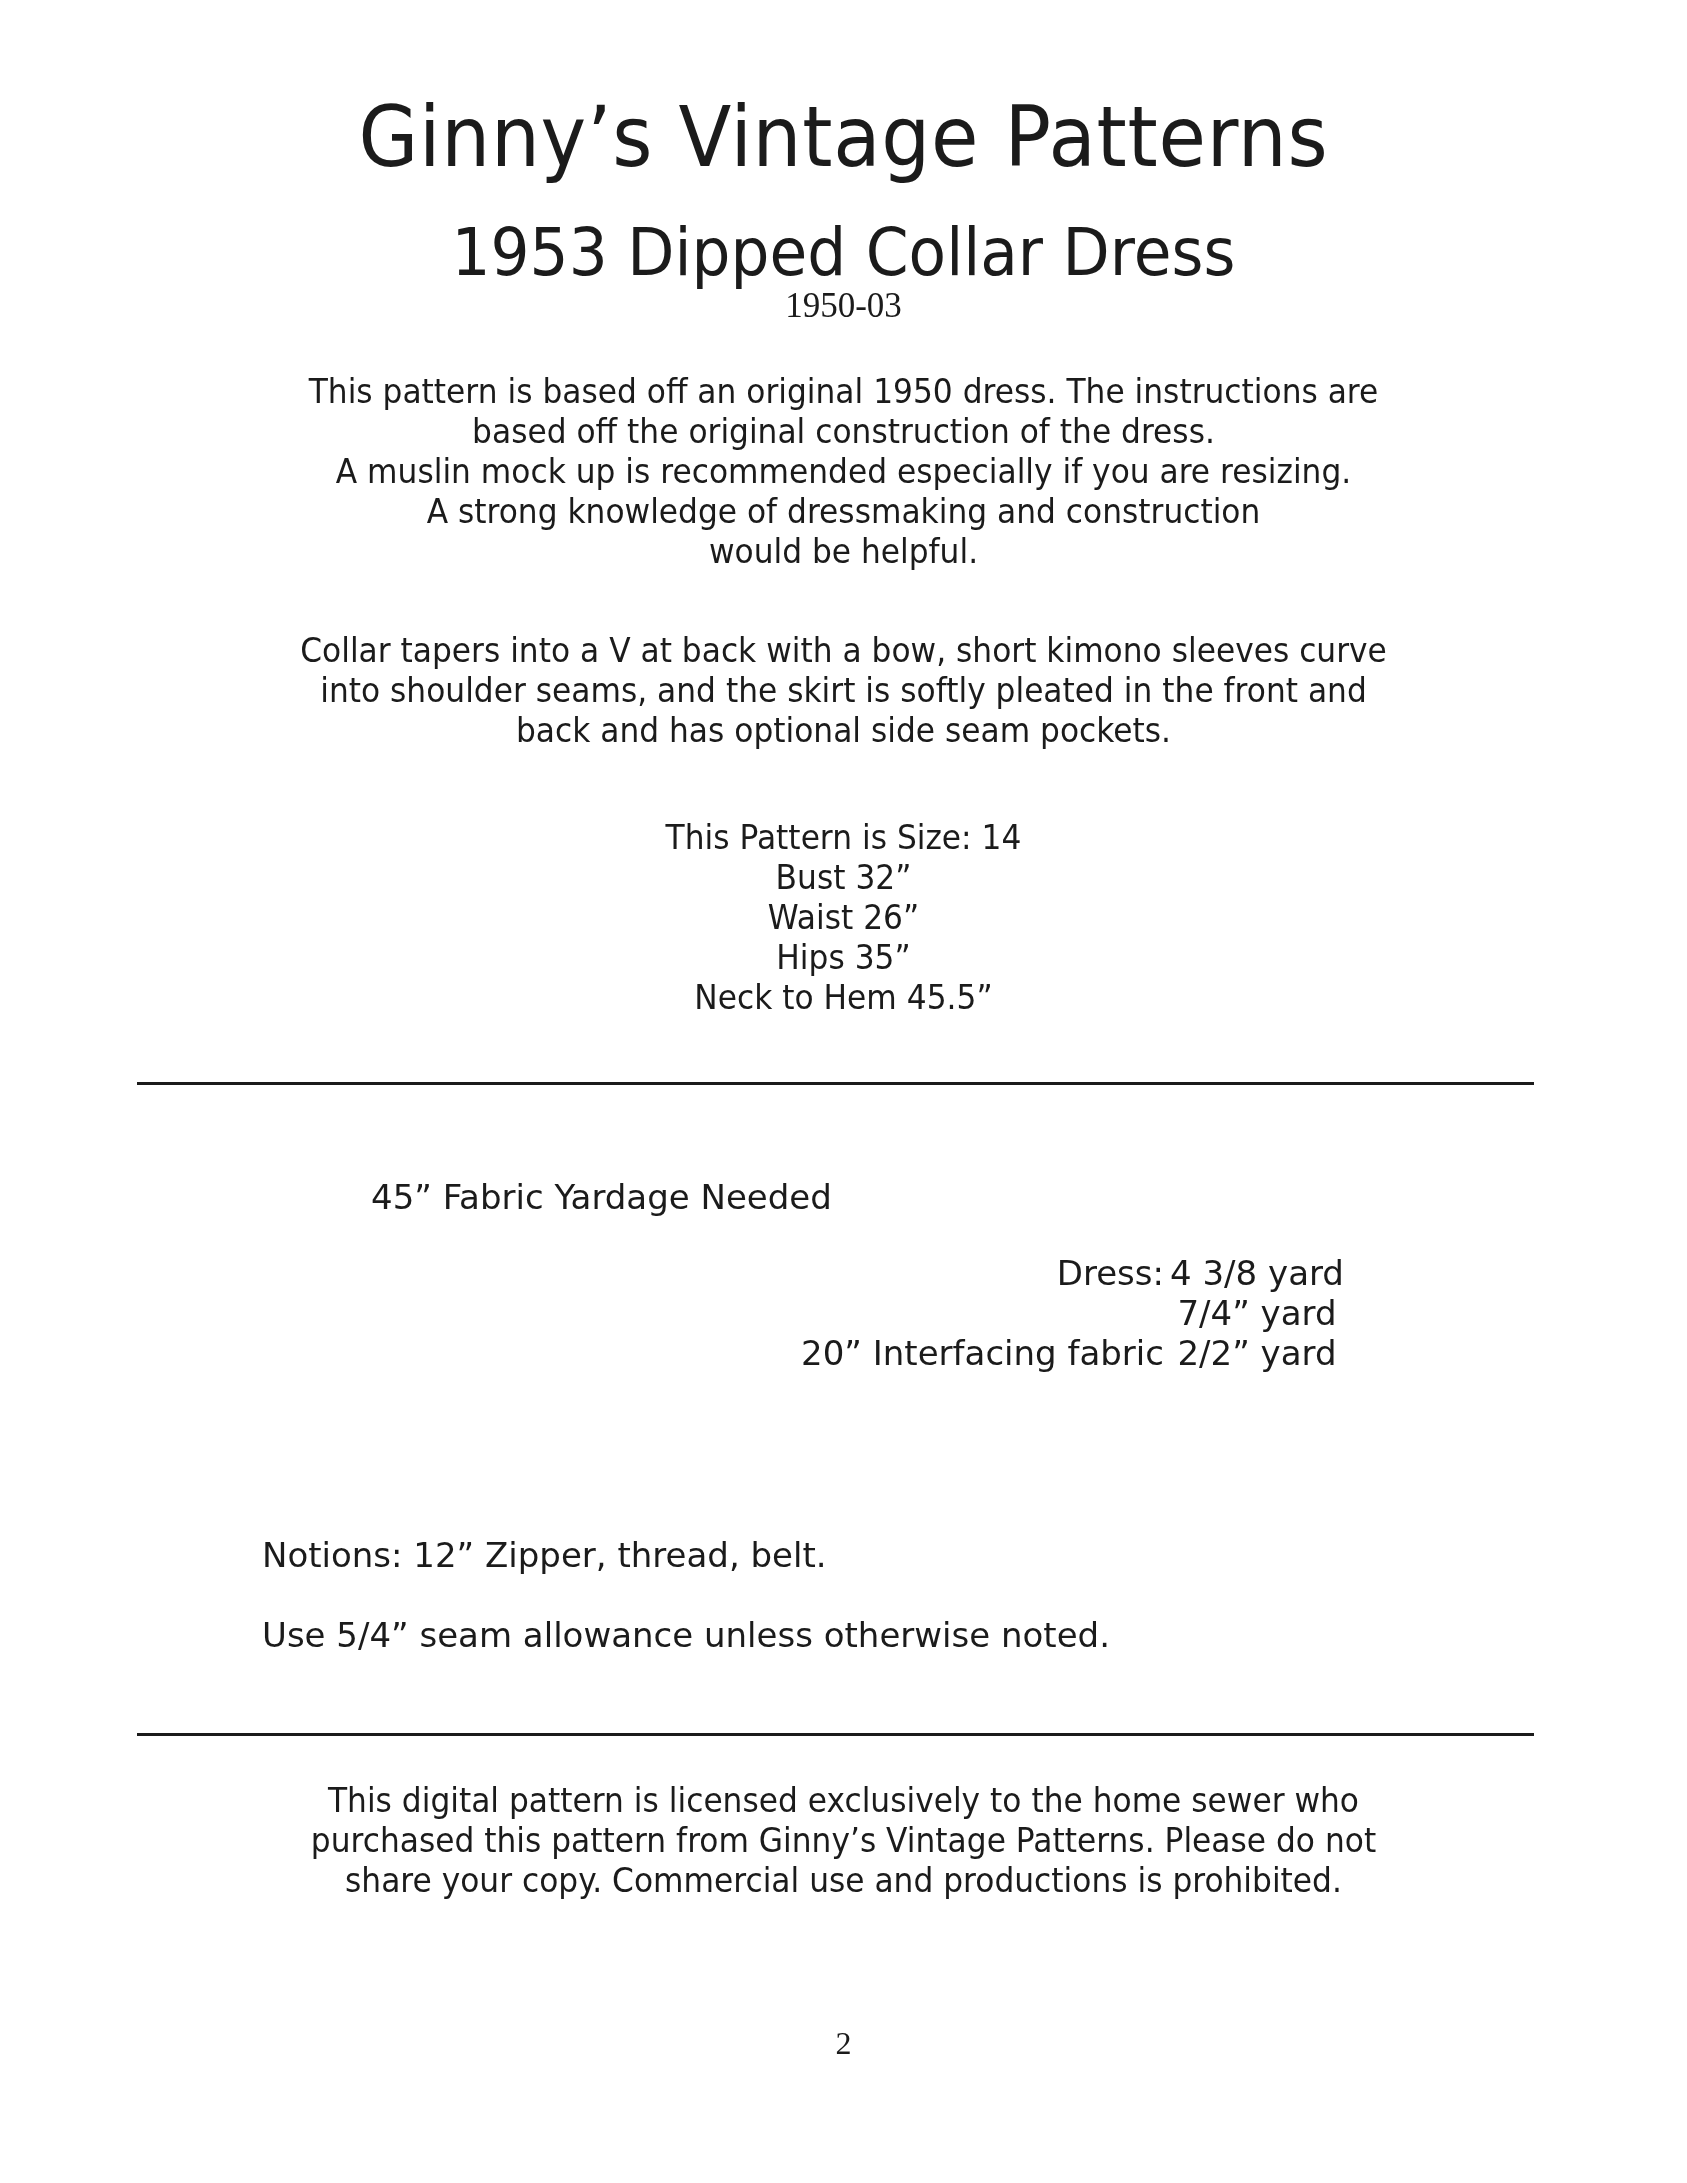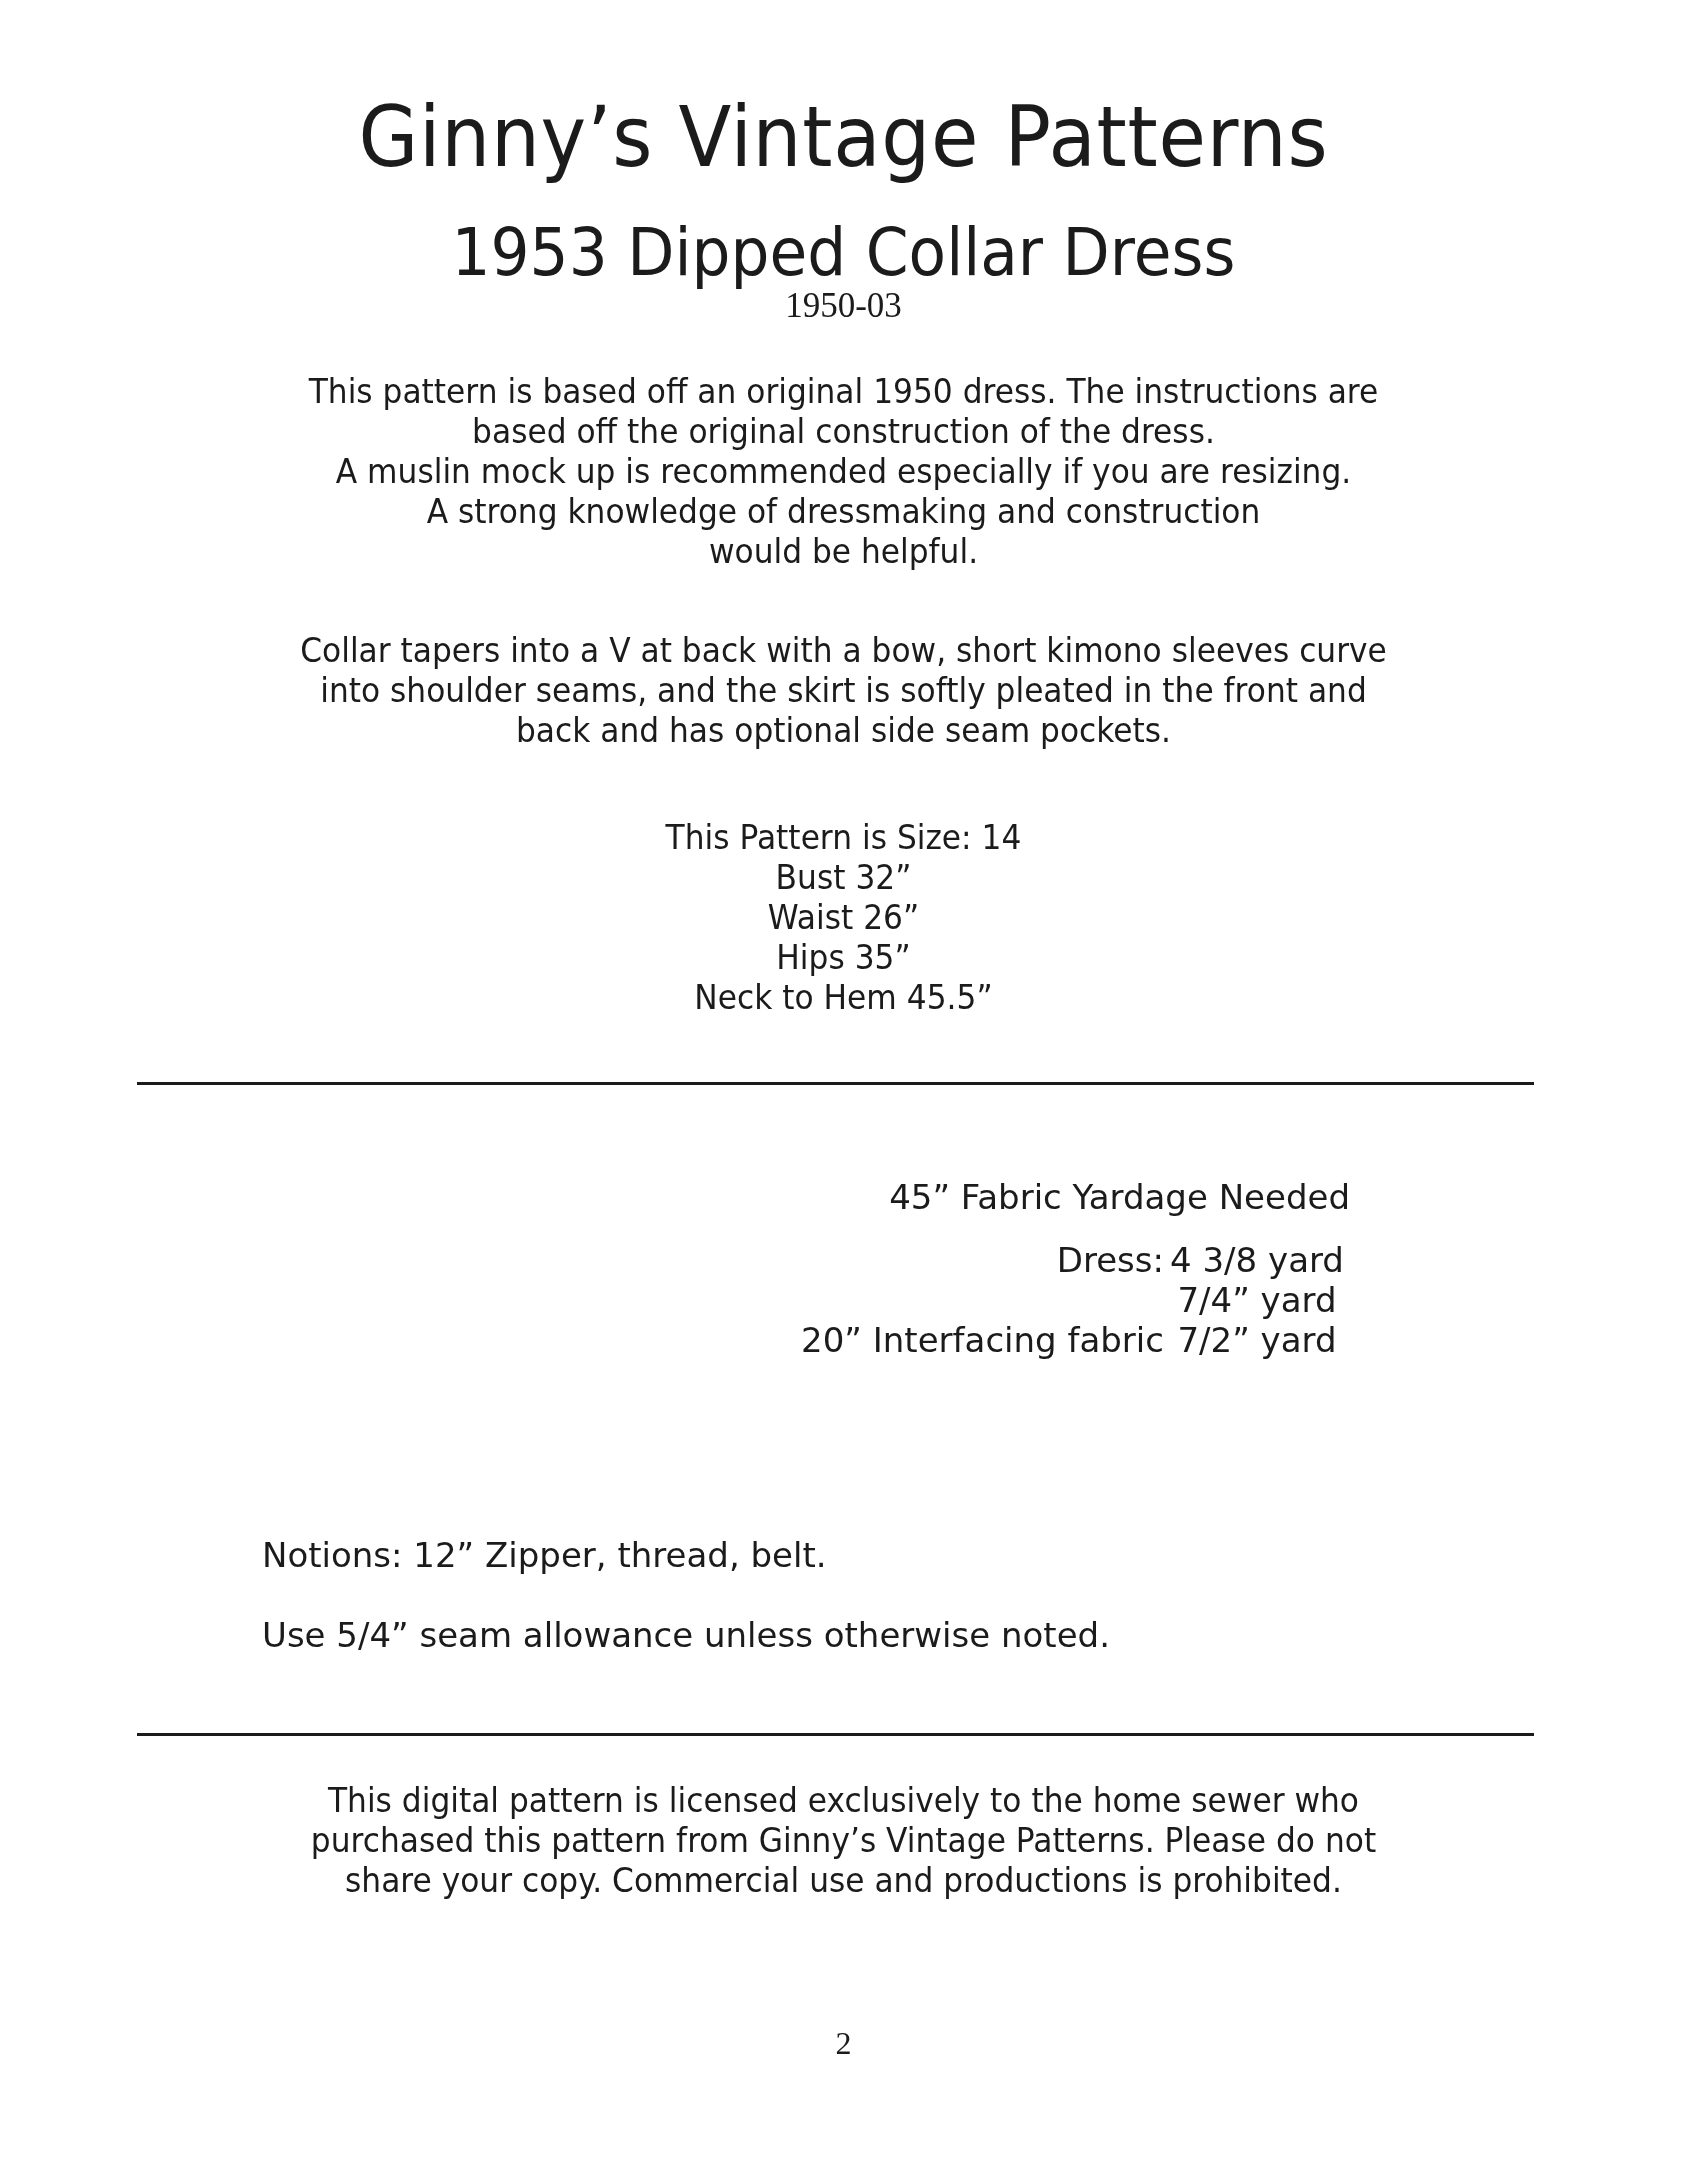--- a/index.html
+++ b/index.html
@@ -57,21 +57,21 @@
     .divider-1 { top: 1082px; }
     .divider-2 { top: 1733px; }
     .yardage {
       position: absolute;
       left: 371px;
       top: 1177px;
       width: 979px;
       font-size: 34px;
       line-height: 40px;
     }
-    .yardage-heading { display: block; white-space: nowrap; margin-bottom: 23px; text-align: right; }
+    .yardage-heading { display: block; white-space: nowrap; margin-bottom: 36px; }
     .yardage-row {
       display: flex;
       justify-content: flex-end;
       white-space: nowrap;
       height: 40px;
     }
     .yardage-row .amount { width: 186px; text-align: center; }
     .notes {
       position: absolute;
       left: 262px;
@@ -123,21 +123,21 @@
   <span class="yardage-heading">45” Fabric Yardage Needed</span>
   <div class="yardage-row">
     <span>Dress:</span>
     <span class="amount">4 3/8 yard</span>
   </div>
   <div class="yardage-row">
     <span class="amount">7/4” yard</span>
   </div>
   <div class="yardage-row">
     <span>20” Interfacing fabric</span>
-    <span class="amount">7/2” yard</span>
+    <span class="amount">2/2” yard</span>
   </div>
 </div>
 
 <div class="notes">
   <span class="note">Notions:  12” Zipper, thread, belt.</span>
   <span class="note">Use 5/4” seam allowance unless otherwise noted.</span>
 </div>
 
 <div class="divider divider-2"></div>
 

